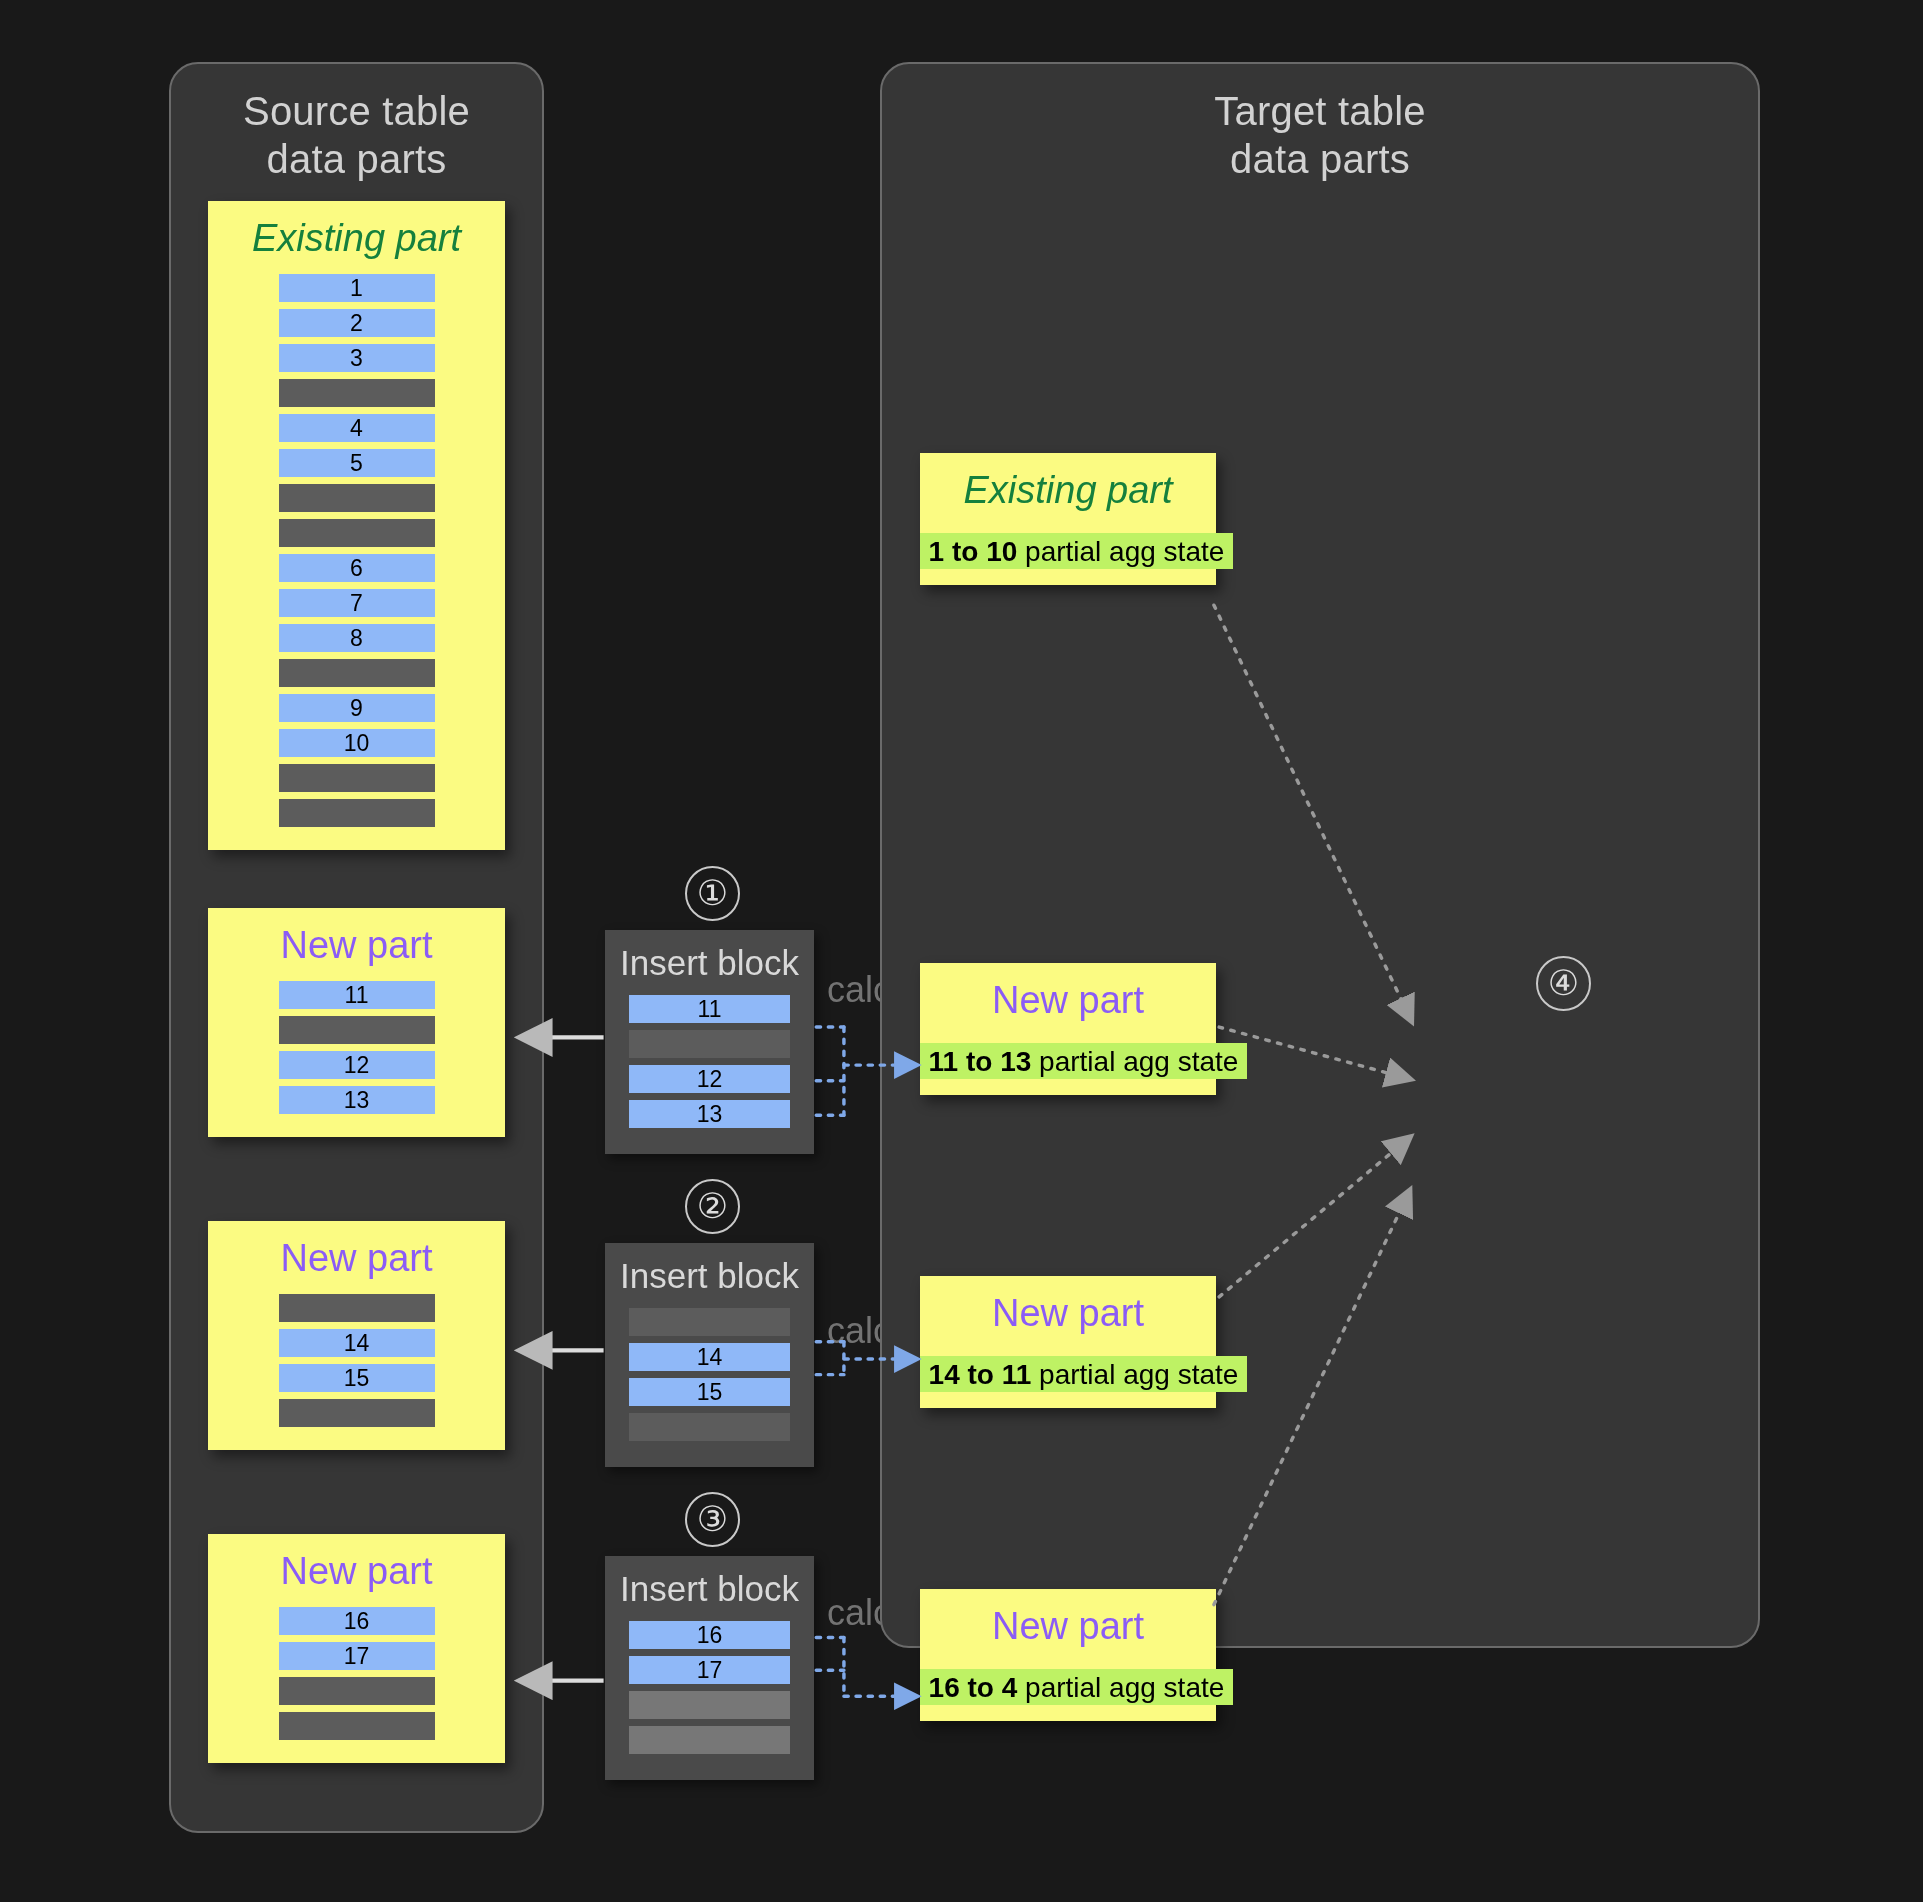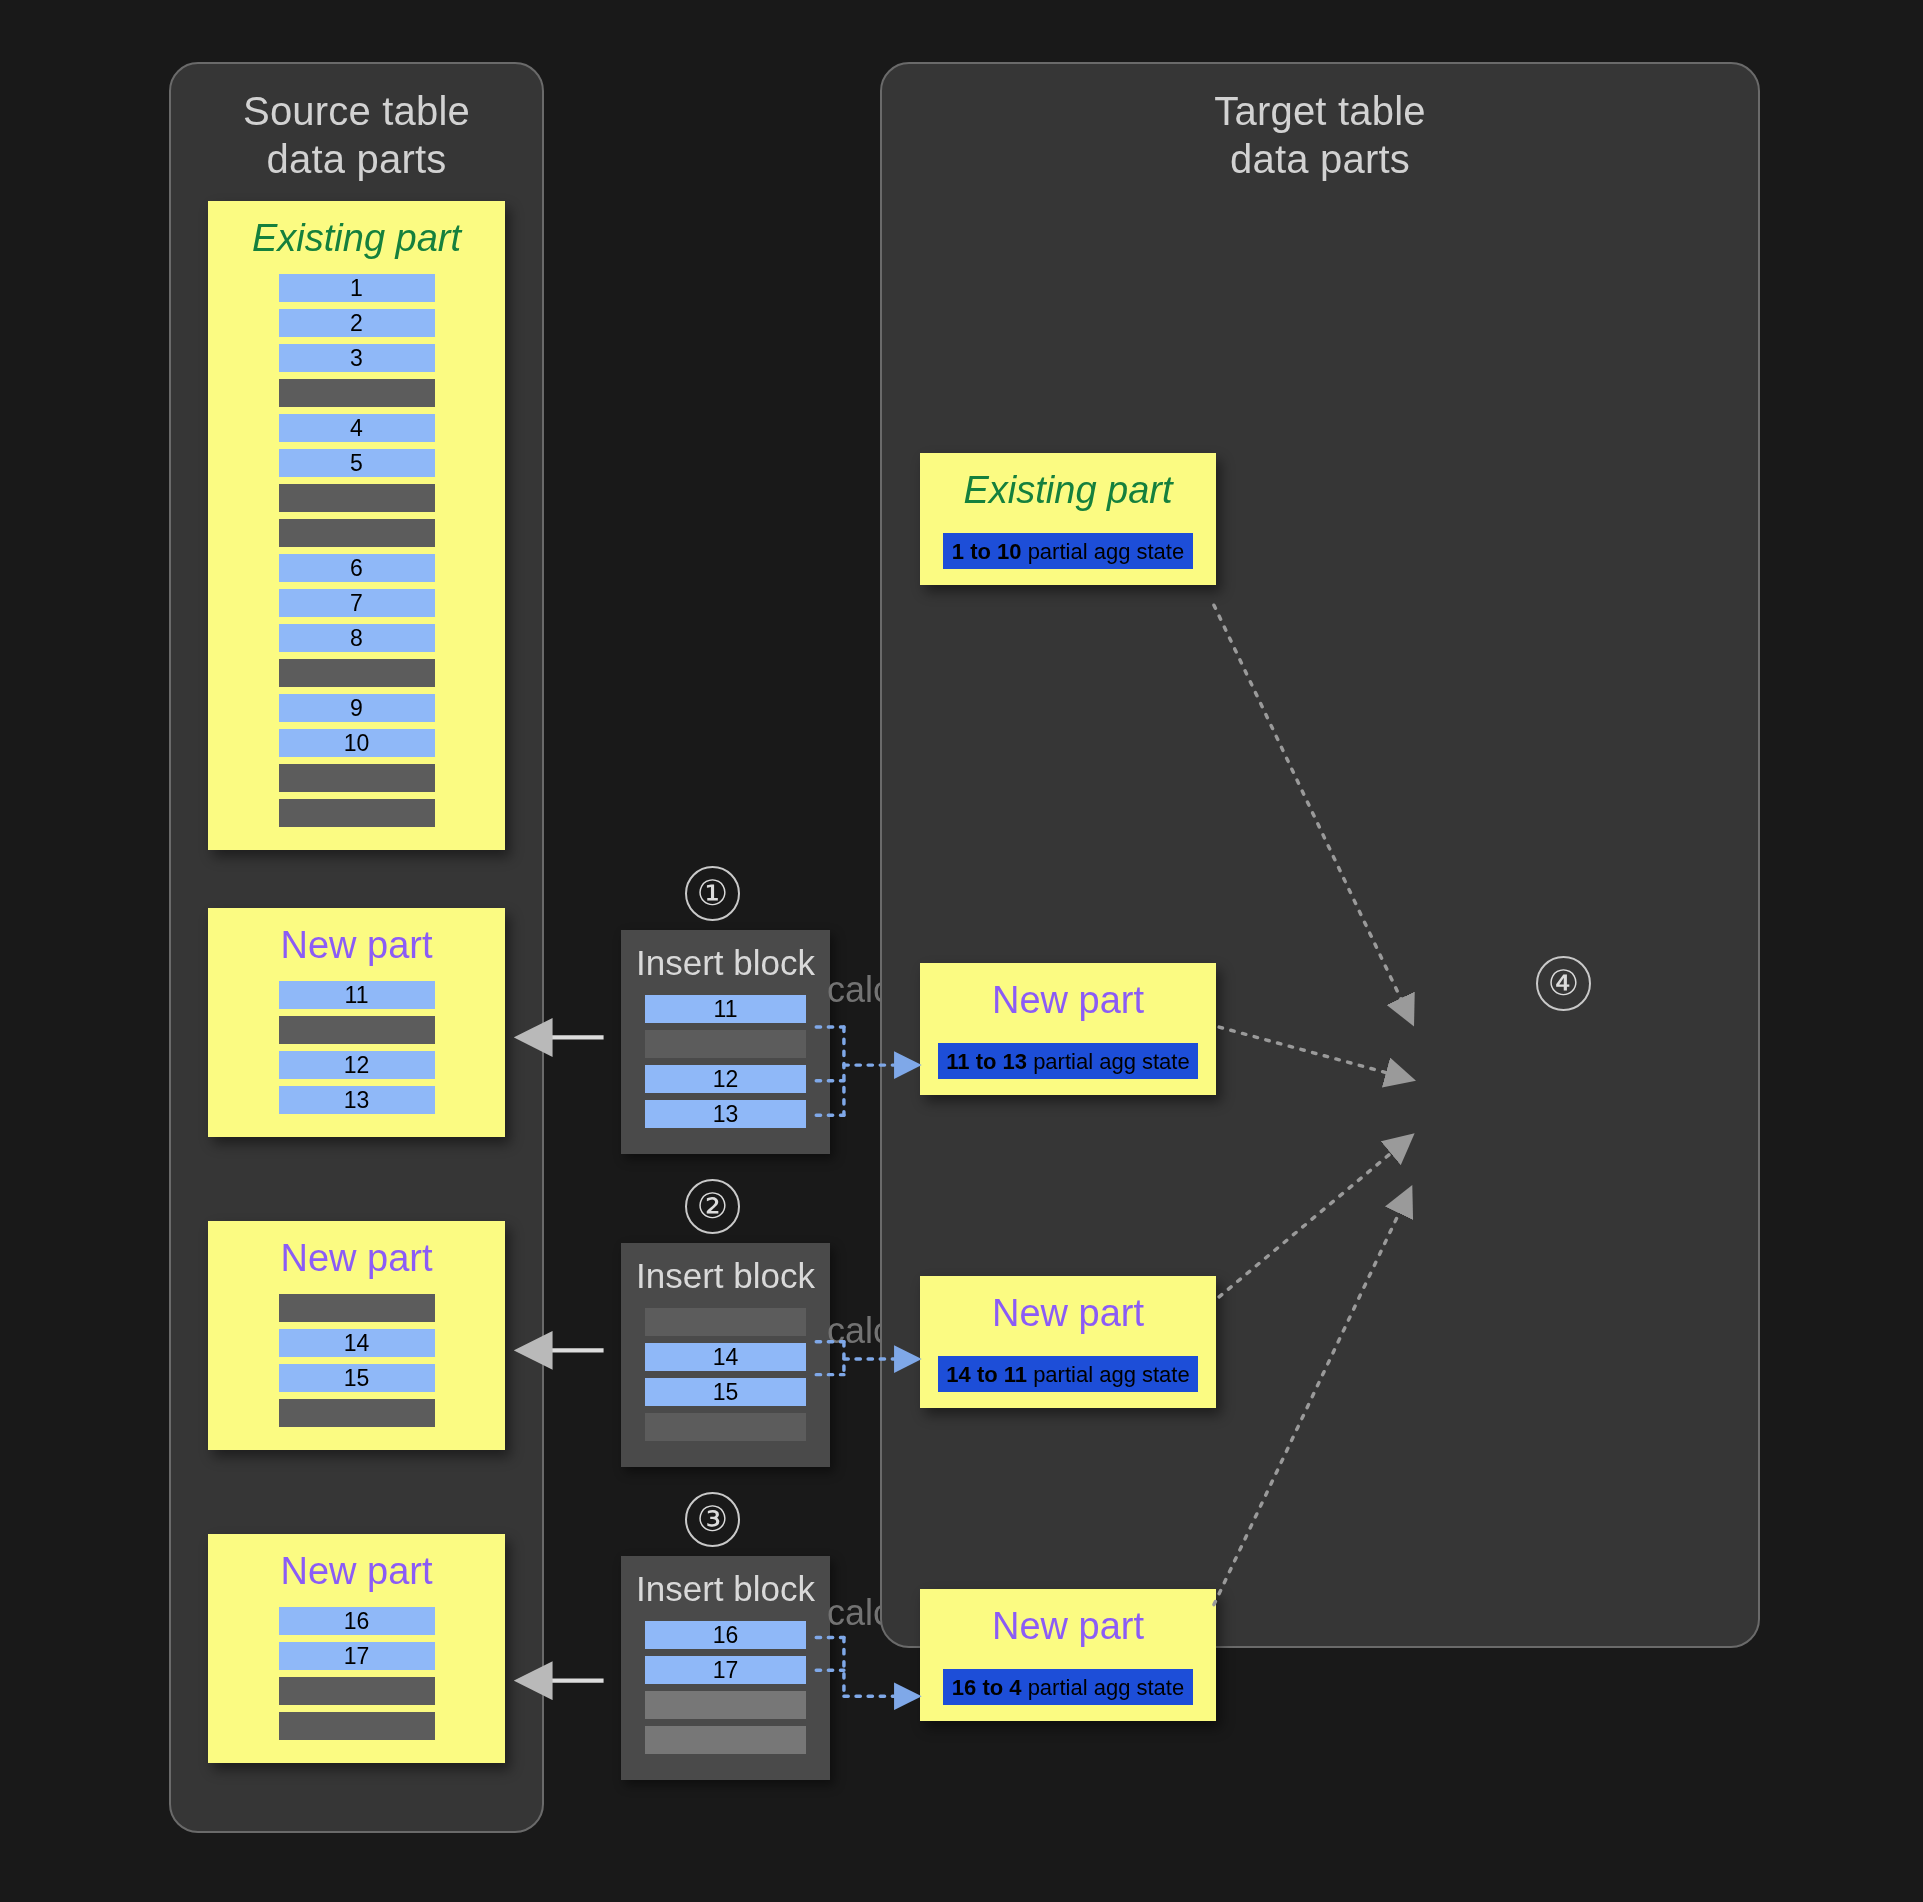--- a/index.html
+++ b/index.html
@@ -59,37 +59,36 @@
     line-height: 28px;
     text-align: center;
   }
   .row.filled { background: #8fb8f8; }
   .row.empty  { background: #5c5c5c; }
   .row.empty2 { background: #777777; }
 
   
   .agg {
     display: inline-block;
-    background: #1d4ed8;
+    background: #bef264;
     color: #000;
-    font-size: 22px;
+    font-size: 28px;
     line-height: 33px;
     padding: 1.7px 8.6px;
     white-space: nowrap;
   }
   .agg b { font-weight: bold; }
   .agg-wrap { text-align: center; margin-top: 15.6px; }
 
   
   .insert-block {
     position: absolute;
     background: #4a4a4a;
     box-shadow: 3.5px 5.2px 10.4px rgba(0,0,0,.45);
     padding: 8.6px 0 19px 0;
-    margin-left: 16px;
   }
   .insert-block .ib-title {
     text-align: center;
     color: #d9d9d9;
     font-size: 35px;
     line-height: 48px;
     white-space: nowrap;
   }
 
   .step-badge {

